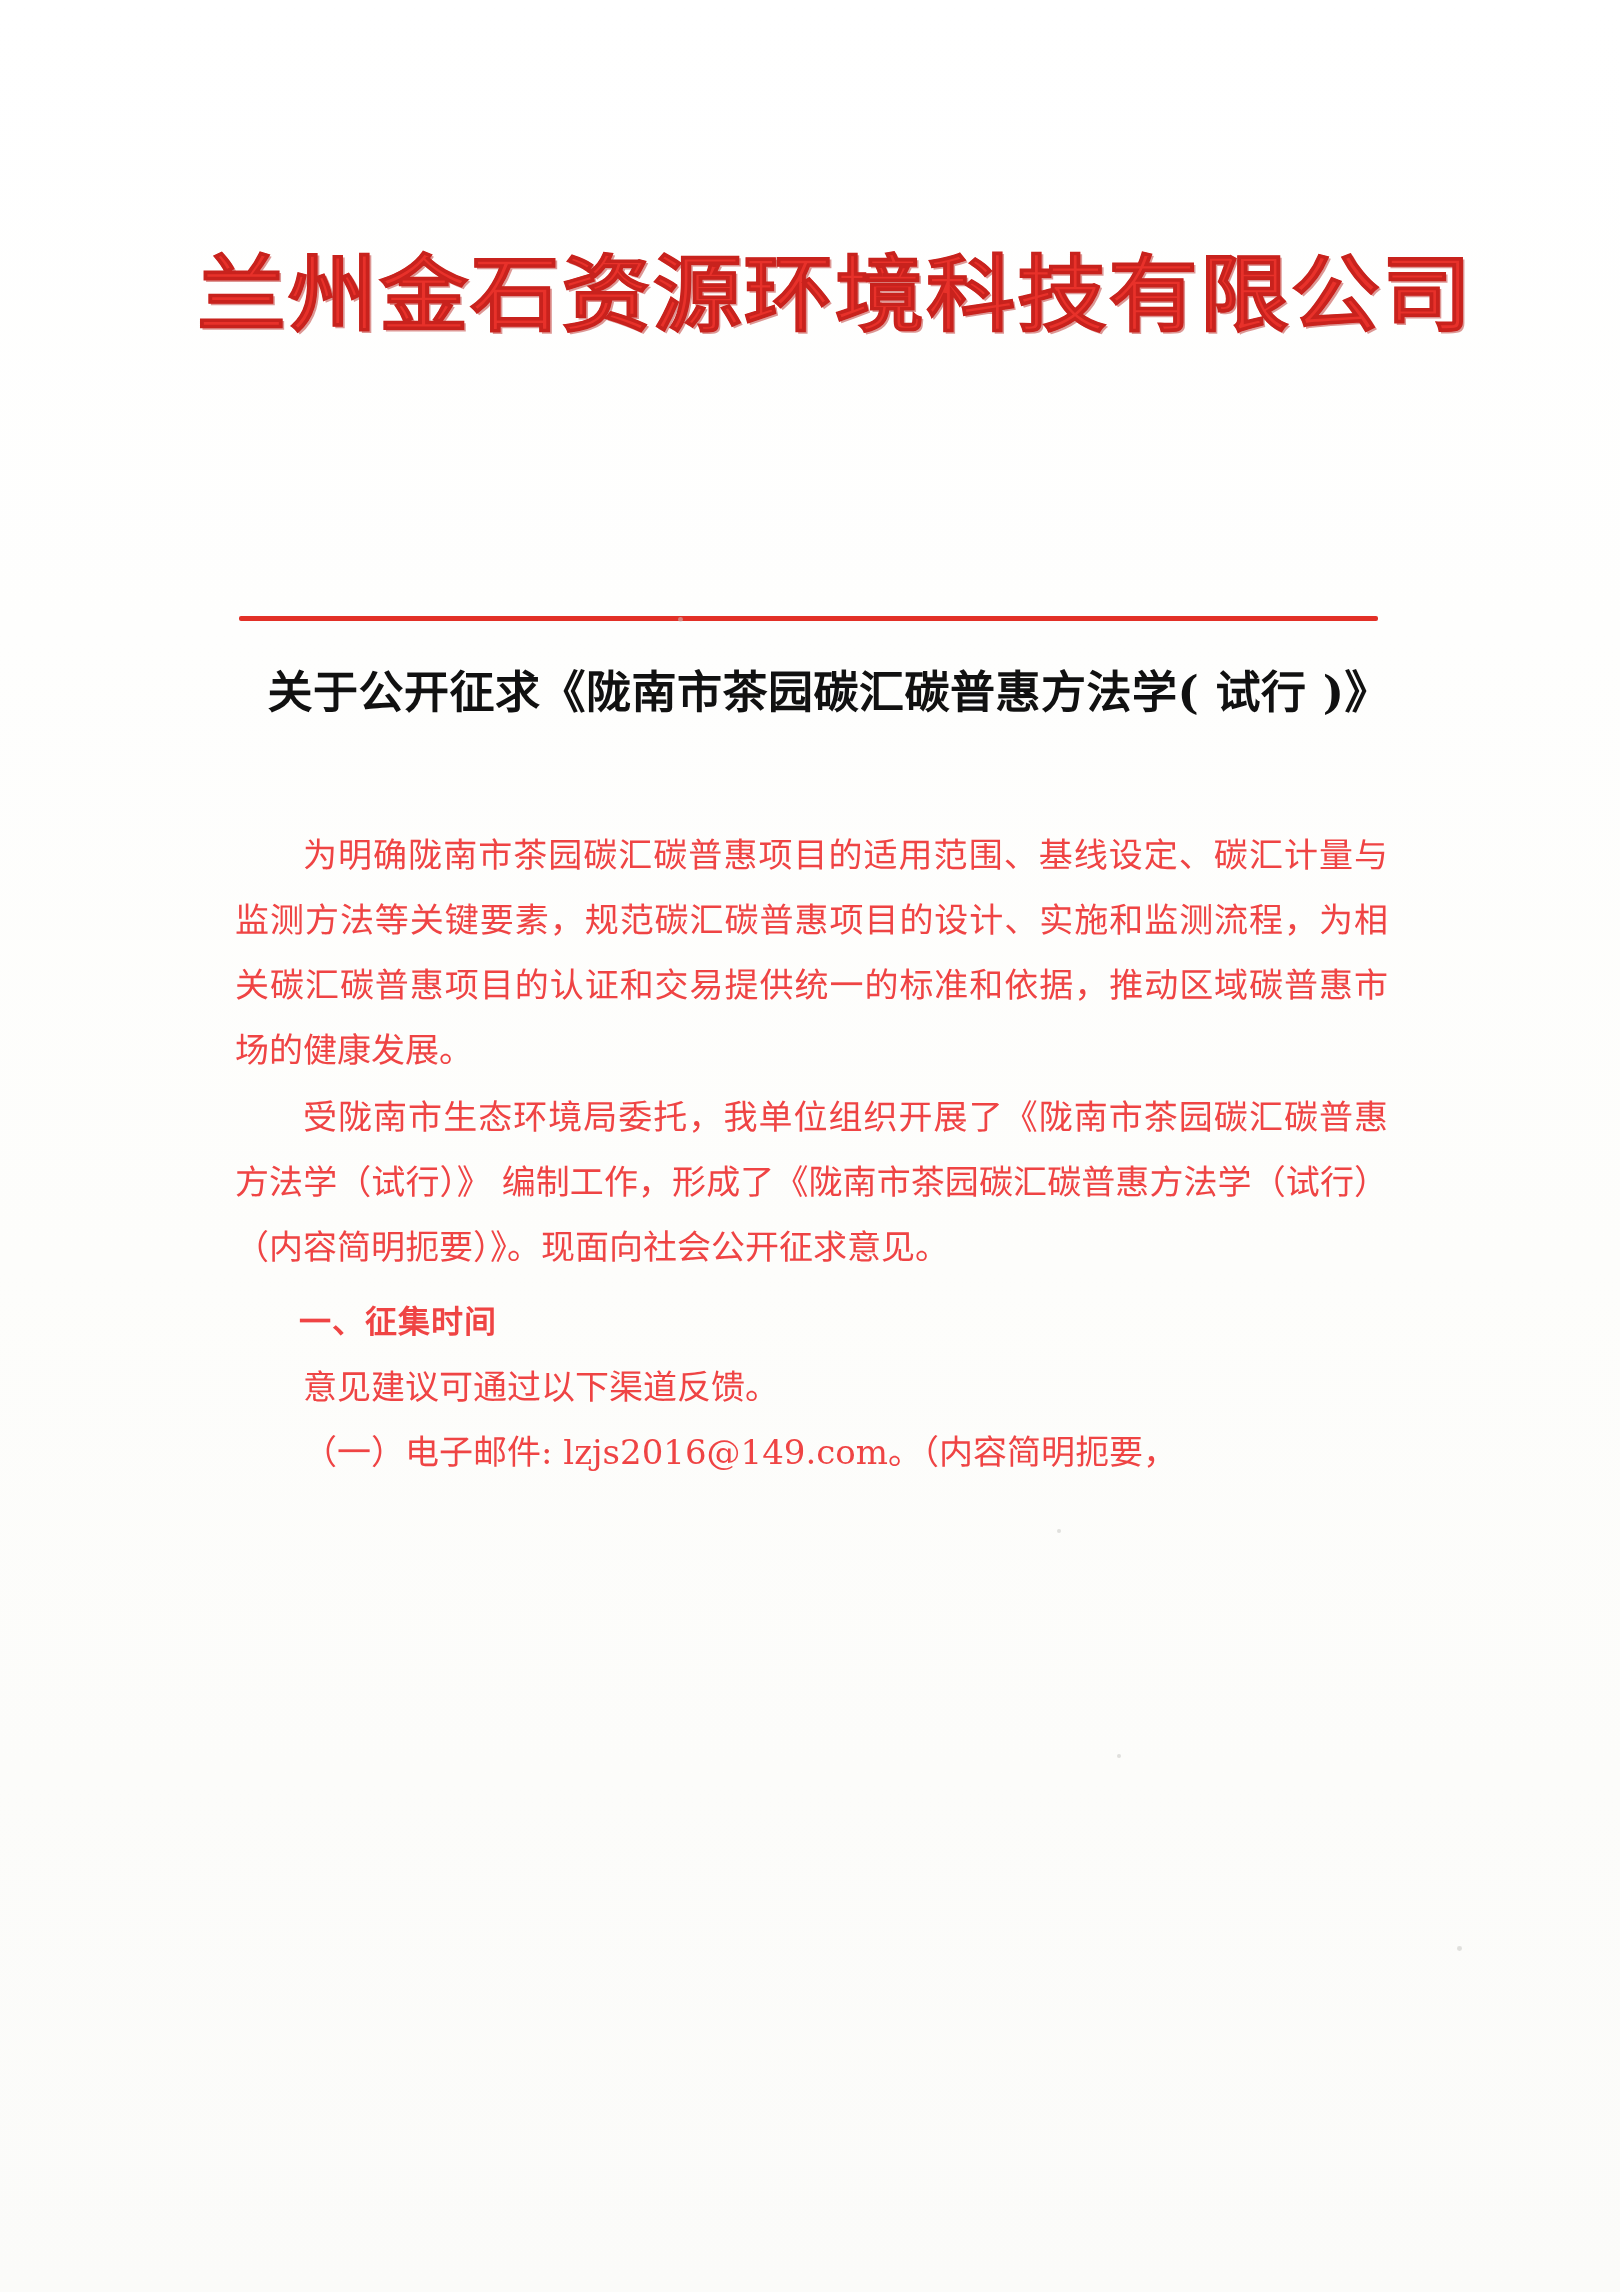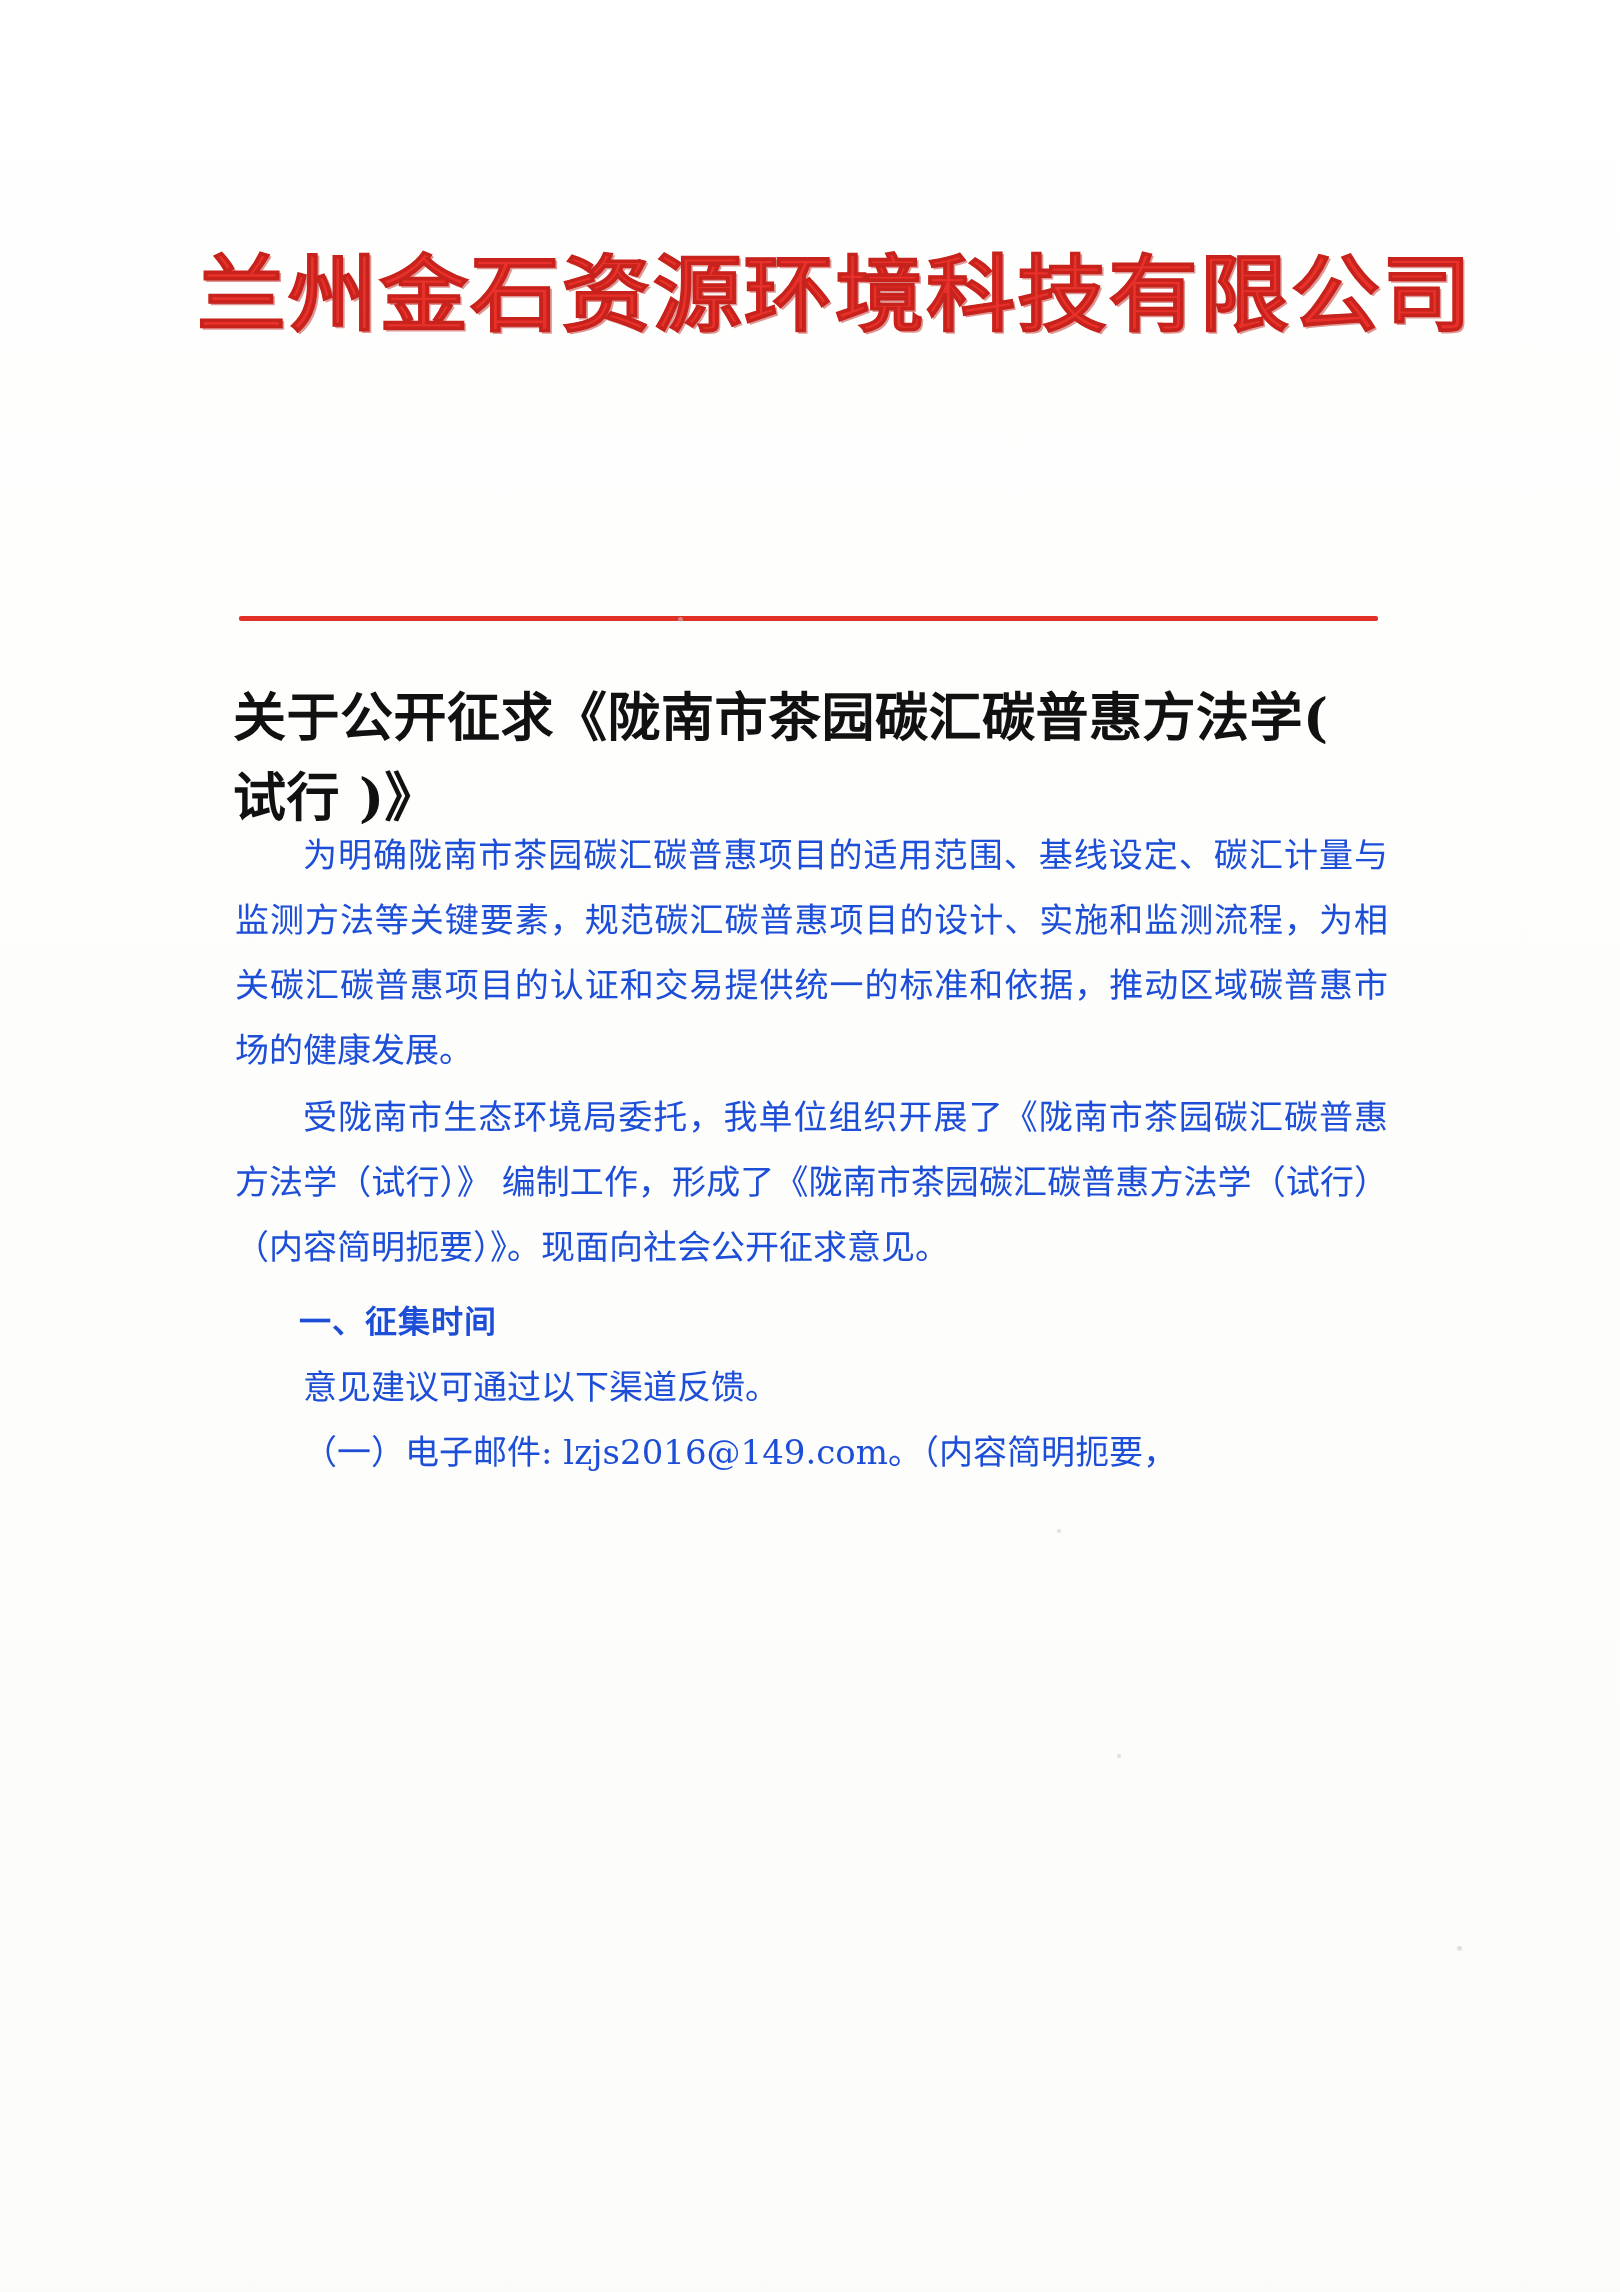--- a/index.html
+++ b/index.html
@@ -71,43 +71,42 @@
     background: #e23027;
     border-radius: 2px;
   }
 
   
   .doc-title {
     position: absolute;
     left: 0;
     top: 659px;
     width: 1157px;
-    text-align: left;
+    text-align: right;
     font-family: "DejaVu Serif", "Liberation Serif", serif;
     font-weight: bold;
-    font-size: 53px;
+    font-size: 45px;
     line-height: 1.5;
     letter-spacing: 0.5px;
     color: #111;
-    margin-top: 19px;
   }
   .doc-title .line2 {
     display: block;
   }
 
   
   .body-text {
     position: absolute;
     left: 2px;
     top: 823px;
     width: 1153px;
     font-family: "DejaVu Serif", "Liberation Serif", serif;
     font-size: 34px;
     line-height: 65px;
-    color: #1d4ed8;
+    color: #ef4444;
     text-align: justify;
     text-justify: inter-ideograph;
   }
   .para {
     margin: 0 0 2px 0;
     text-indent: 2em;
   }
   .heading {
     margin: 9.8px 0 0 0;
     text-indent: 2em;

